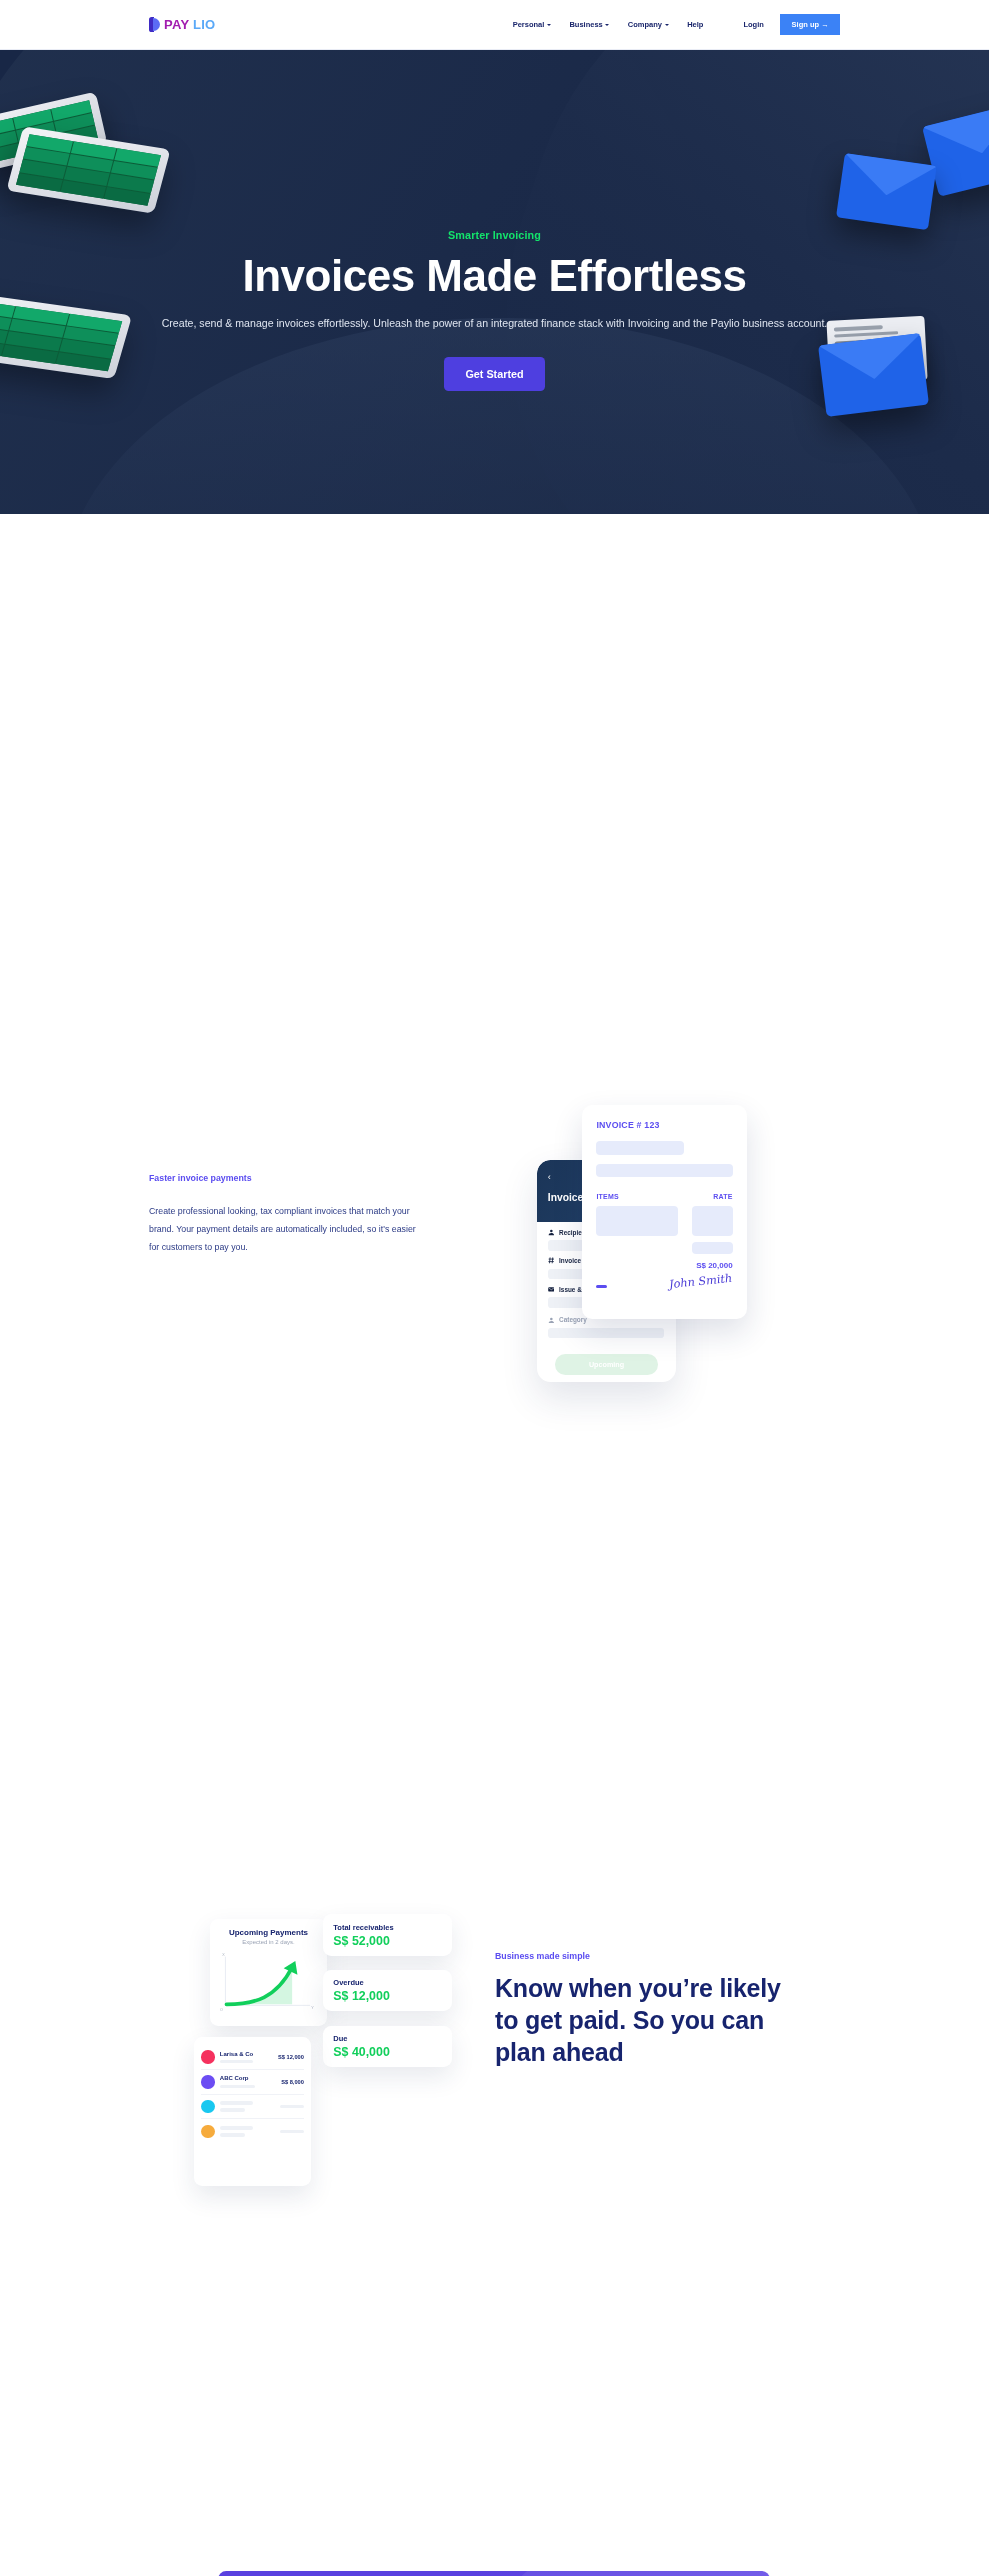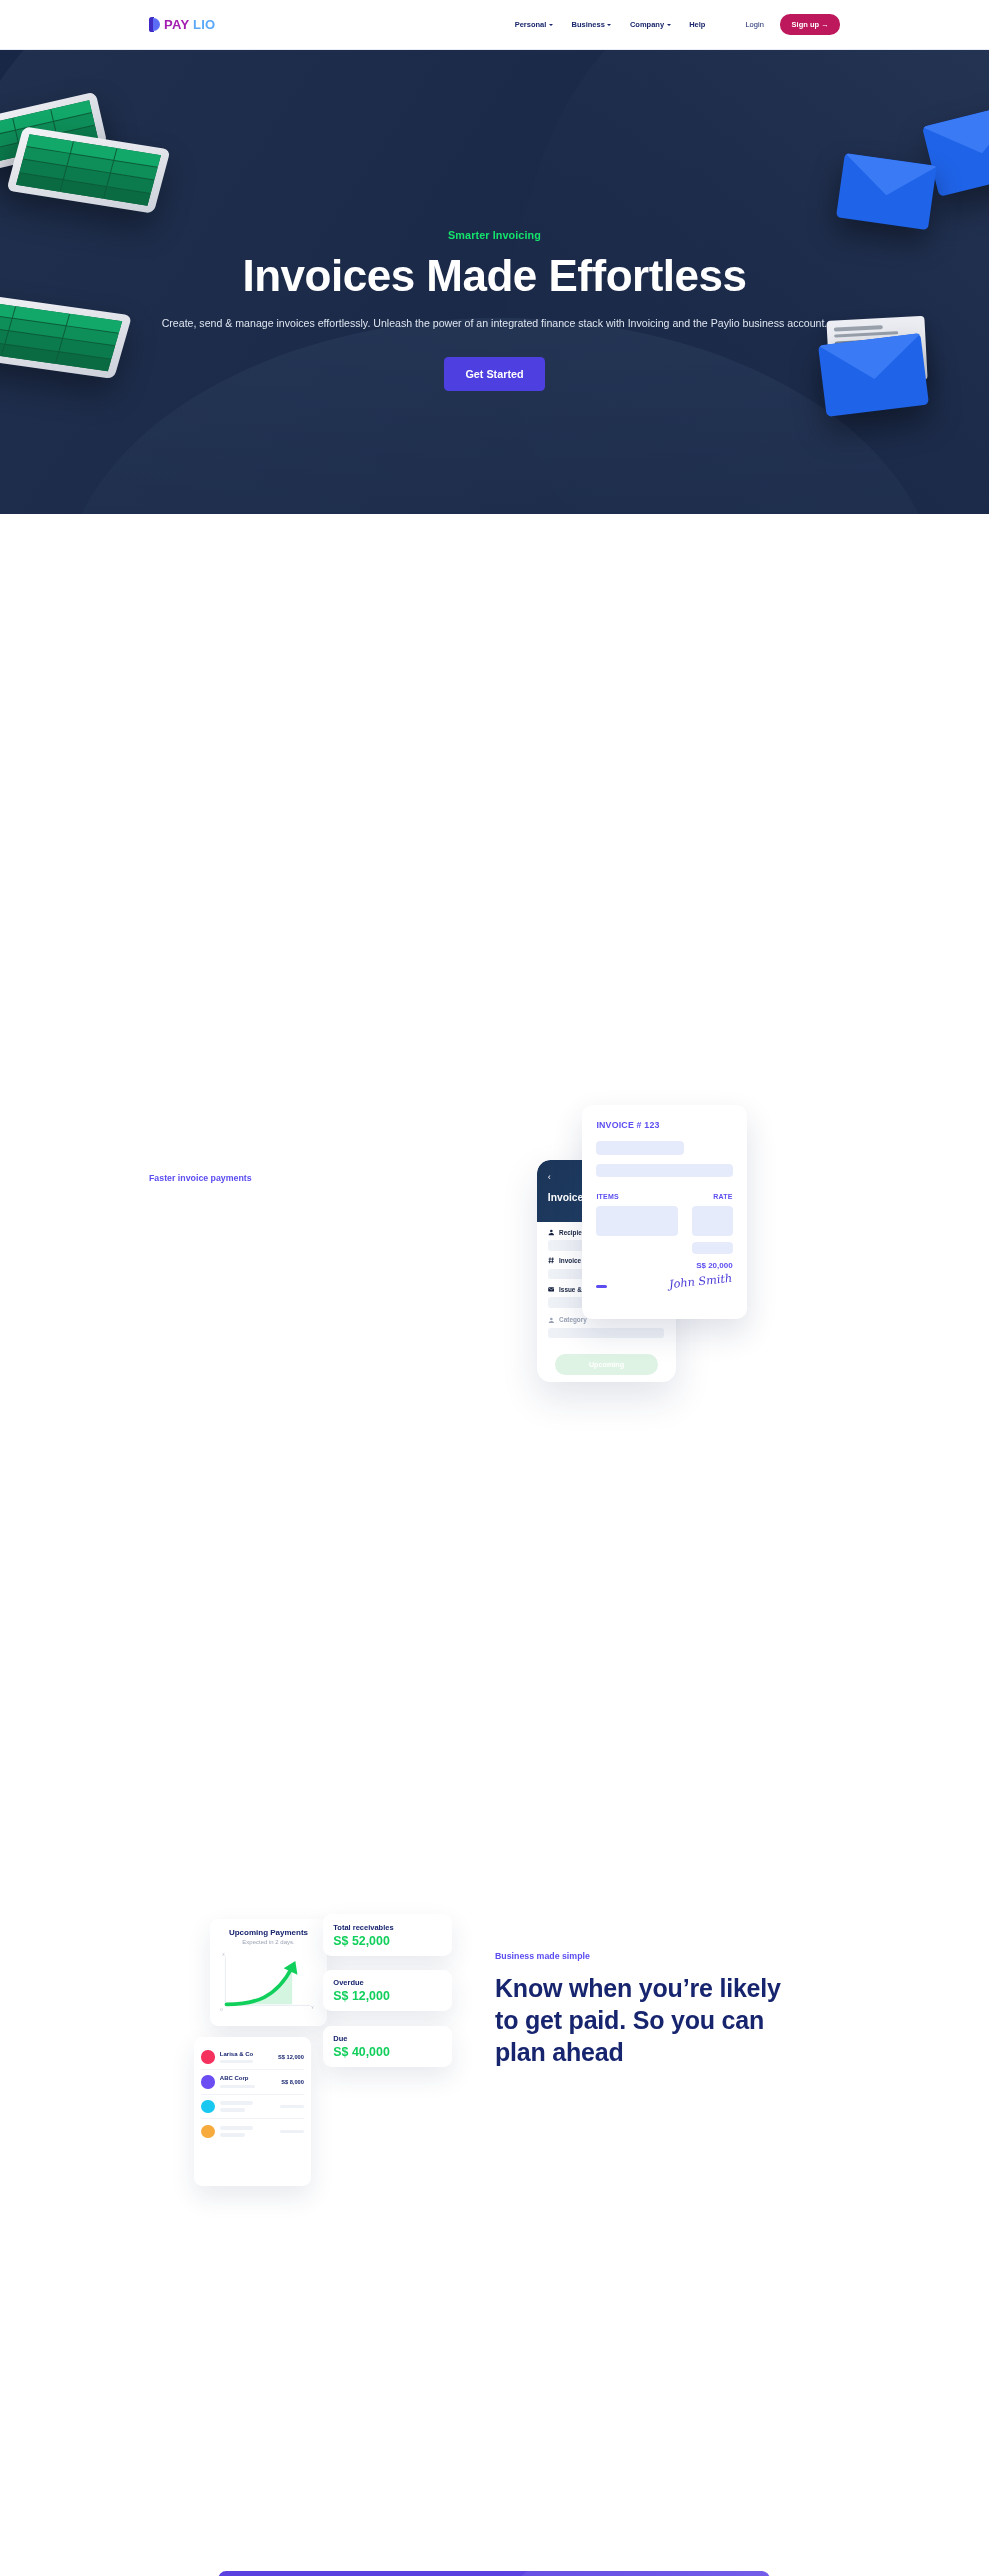--- a/index.html
+++ b/index.html
@@ -13,22 +13,22 @@
   .logo-mark{width:11.3px;height:15.5px;position:relative;display:inline-block}
   .logo-mark .lm1{position:absolute;left:0;top:0;width:5.2px;height:15.5px;background:#3f2bc4;border-radius:2.6px 0 0 2.6px}
   .logo-mark .lm2{position:absolute;left:4.1px;top:1px;width:7.2px;height:13.4px;background:#5b6cf5;border-radius:0 6.7px 6.7px 0}
   .logo-pay{color:#a21caf}
   .logo-lio{color:#5aa9f8}
   .nav-spacer{flex:1}
   .nav-links{display:flex;align-items:center;gap:18.5px;font-size:7.5px;color:#19256b;font-weight:600}
   .nav-links .item{display:flex;align-items:center;gap:2.6px;cursor:pointer;white-space:nowrap}
   .chev{width:0;height:0;border-left:2.1px solid transparent;border-right:2.1px solid transparent;border-top:2.6px solid #19256b;display:inline-block;margin-top:1px}
   .nav-right{display:flex;align-items:center;gap:16.5px;margin-left:40px}
-  .login{font-size:7.5px;color:#19256b;font-weight:400;cursor:pointer}
-  .signup{background:#be185d;color:#fff;font-size:7.5px;font-weight:700;padding:5.7px 11.3px;border-radius:10px;border:none;cursor:pointer;white-space:nowrap}
+  .login{font-size:7.5px;color:#19256b;font-weight:700;cursor:pointer}
+  .signup{background:#3b82f6;color:#fff;font-size:7.5px;font-weight:700;padding:5.7px 11.3px;border-radius:0;border:none;cursor:pointer;white-space:nowrap}
 
   
   .hero{position:relative;height:464px;background:#182746;overflow:hidden}
   .hero-bg1{position:absolute;left:-62px;top:-134px;width:773px;height:773px;border-radius:48%;
      background:linear-gradient(135deg,#22324f 0%,#1b2a49 60%,#16243f 100%);transform:rotate(-12deg);opacity:.9}
   .hero-bg2{position:absolute;right:-196px;top:-103px;width:670px;height:696px;border-radius:46%;
      background:linear-gradient(200deg,#2a3a59 0%,#1d2c4b 55%,#182746 100%);opacity:.85;transform:rotate(18deg)}
   .hero-bg3{position:absolute;left:62px;top:268px;width:876px;height:464px;border-radius:50% 50% 0 0 / 60% 60% 0 0;
      background:linear-gradient(180deg,#2b3c5c 0%,#1c2b4a 70%);opacity:.55}
   .hero-content{position:relative;z-index:5;text-align:center;padding-top:179px}
@@ -229,20 +229,21 @@
     <div class="eyebrow-hero">Smarter Invoicing</div>
     <h1 class="hero-h1">Invoices Made Effortless</h1>
     <p class="hero-p">Create, send &amp; manage invoices effortlessly. Unleash the power of an integrated finance stack with Invoicing and the Paylio business account.</p>
     <button class="hero-btn">Get Started</button>
   </div>
 </div>
 
 <div class="s1">
   <div class="col-txt txt">
     <div class="eyebrow">Faster invoice payments</div>
+    <p class="body" style="max-width:268px">Create professional looking, tax compliant invoices that match your brand. Your payment details are automatically included, so it's easier for customers to pay you.</p>
   </div>
 
   <div class="mock1">
     <div class="phone-card">
       <div class="phone-head">
         <div class="notch"></div>
         <div class="back-chev">‹</div>
         <div class="phone-title">Invoice details</div>
       </div>
       <div class="frow">

